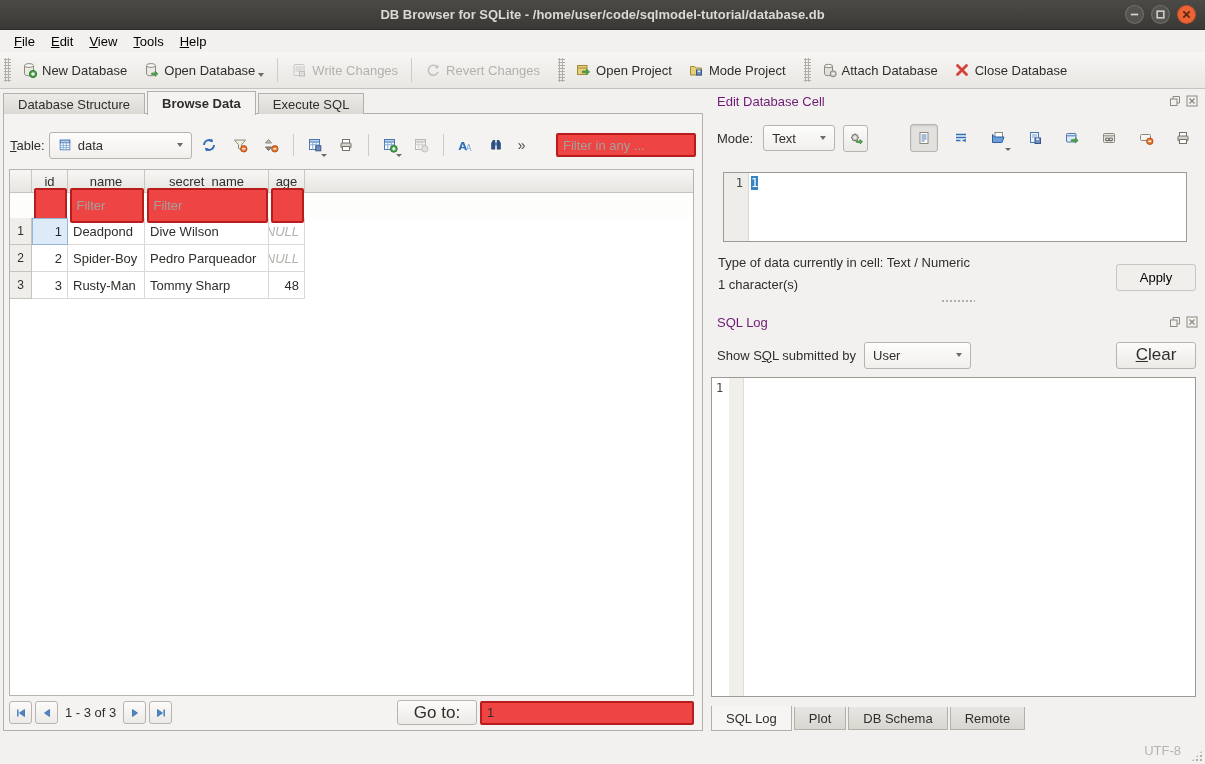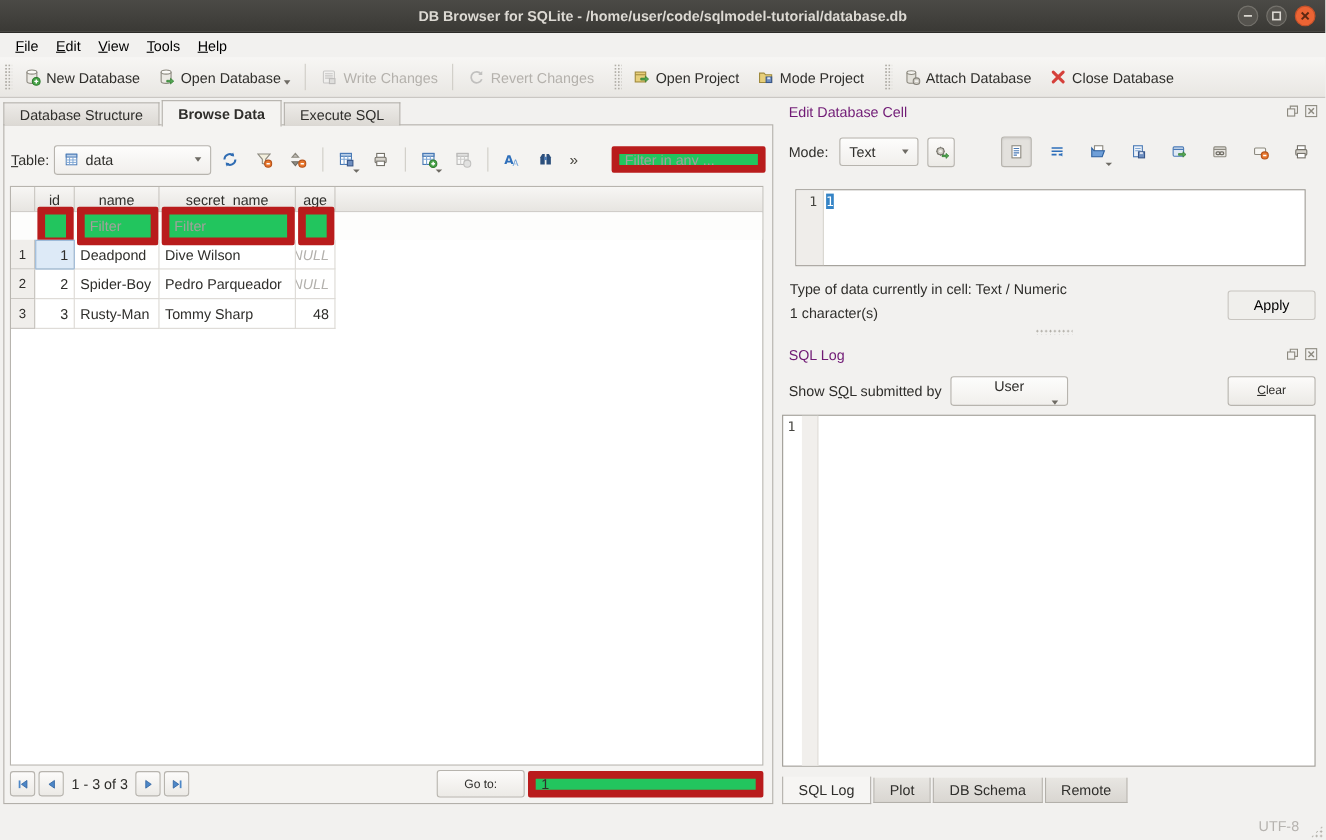--- a/index.html
+++ b/index.html
@@ -49,21 +49,21 @@
   .browse-row { position:absolute; left:6px; top:16px; right:6px; height:30px; display:flex; align-items:center; gap:4px; }
   .combo { height:27px; background:linear-gradient(#fdfdfc,#f1efec); border:1px solid #b7b4ae; border-radius:3px;
     display:flex; align-items:center; padding:0 8px; gap:6px; }
   .combo .caret { margin-left:auto; }
   .table-combo { width:143px; }
   .ibtn { width:27px; height:27px; display:flex; align-items:center; justify-content:center; border-radius:3px; position:relative; }
   .ibtn .mini-caret { position:absolute; right:2px; bottom:2px; border-left-width:3px; border-right-width:3px; border-top-width:3.5px; }
   .vsep { width:1px; height:22px; background:#cfccc6; margin:0 4px; }
   .chev { color:#4a4842; font-size:14px; padding:0 4px; }
   .chev::before { content:"»"; }
-  input.txt { height:24px; border:7px solid #b91c1c; border-radius:2px; background:#22c55e; padding:0 5px;
+  input.txt { height:24px; border:2px solid #b91c1c; border-radius:2px; background:#ef4444; padding:0 5px;
     font-family:"Liberation Sans",sans-serif; font-size:13px; color:#2f2e2b; }
   input.txt::placeholder { color:#a3a19c; }
   .filter-any { width:140px; margin-left:auto; }
 
   
   .grid { position:absolute; left:5px; top:55px; right:8px; bottom:34px; background:#fff; border:1px solid #b7b4ae; }
   .ghead { display:flex; height:23px; background:linear-gradient(#f7f6f4,#e7e5e1); border-bottom:1px solid #c6c3be; }
   .gh { border-right:1px solid #c9c6c0; display:flex; align-items:center; justify-content:center; font-size:13px; }
   .gh.corner { width:22px; }
   .gh.fill { flex:1; border-right:none; }
@@ -79,21 +79,21 @@
   .cell.nullv { color:#b3b1ad; font-style:italic; justify-content:flex-end; }
   .cell.selected { background:#ddeaf7; outline:1px solid #96b6d6; outline-offset:-1px; }
   .w-id{width:36px;} .w-name{width:77px;} .w-secret{width:124px;} .w-age{width:36px;}
 
   
   .pager { position:absolute; left:5px; right:8px; bottom:4px; height:27px; display:flex; align-items:center; gap:3px; }
   .pbtn { width:23px; height:23px; background:linear-gradient(#fcfbfa,#eceae6); border:1px solid #b7b4ae;
     border-radius:3px; display:flex; align-items:center; justify-content:center; }
   .prange { padding:0 4px; }
   .btn { height:25px; background:linear-gradient(#fcfbfa,#eceae6); border:1px solid #b7b4ae; border-radius:3px;
-    display:flex; align-items:center; justify-content:center; padding:0 14px; font-size:11px; }
+    display:flex; align-items:center; justify-content:center; padding:0 14px; font-size:17px; }
   .goto-btn { margin-left:auto; width:80px; }
   .goto-input { width:214px; height:25px; }
 
   
   .dock { position:absolute; left:710px; top:89px; width:495px; height:675px; }
   .dock-head { position:absolute; left:7px; right:6px; height:18px; display:flex; align-items:center; }
   .dock-title { font-size:13px; color:#701a75; }
   .dock-btns { margin-left:auto; display:flex; gap:3px; }
   .dock-btn { width:14px; height:14px; display:flex; align-items:center; justify-content:center; }
   .mode-row { position:absolute; left:7px; top:34px; right:8px; height:30px; display:flex; align-items:center; }
@@ -110,21 +110,21 @@
   .ed-content { flex:1; font-family:"DejaVu Sans Mono",monospace; font-size:12px; padding:3px 2px; }
   .sel { background:#3584c6; color:#fff; }
   .info1 { position:absolute; left:8px; top:166px; font-size:13px; }
   .info2 { position:absolute; left:8px; top:188px; font-size:13px; }
   .apply { position:absolute; right:9px; top:175px; width:80px; height:27px; background:#f0efec;
     border:1px solid #c8c5c0; border-radius:3px; display:flex; align-items:center; justify-content:center; color:#000000; }
   .splitter { position:absolute; left:0; right:0; top:208px; height:8px; display:flex; align-items:center; justify-content:center; }
   .split-dots { width:34px; height:5px; background-image:radial-gradient(#b1aea7 1px, transparent 1.1px); background-size:4px 4px; }
   .log-head { top:224px; }
   .show-row { position:absolute; left:7px; top:251px; right:9px; height:30px; display:flex; align-items:center; }
-  .user-combo { width:107px; height:27px; margin-left:8px;flex-direction:column; }
+  .user-combo { width:107px; height:27px; margin-left:8px; }
   .clear-btn { margin-left:auto; width:80px; height:27px; }
   .log-editor { position:absolute; left:1px; top:288px; right:9px; height:320px; background:#fff; border:1px solid #9d9a93; display:flex; }
   .log-ln { width:17px; font-family:"DejaVu Sans Mono",monospace; font-size:12px; color:#45443f; padding:3px 2px 0 4px; }
   .fold-margin { width:15px; background:#f1efec; border-right:1px solid #e2dfda; }
 
   
   .btabs { position:absolute; left:1px; top:618px; right:0; height:27px; display:flex; align-items:flex-start; }
   .btab { height:23px; padding:2px 14px; background:linear-gradient(#e8e6e2,#d9d6d1); border:1px solid #b3b0aa;
     border-top:none; margin-right:2px; display:flex; align-items:center; }
   .btab.active { background:#f6f5f3; height:25px; border-top:none; margin-top:-1px; padding-top:3px; }

